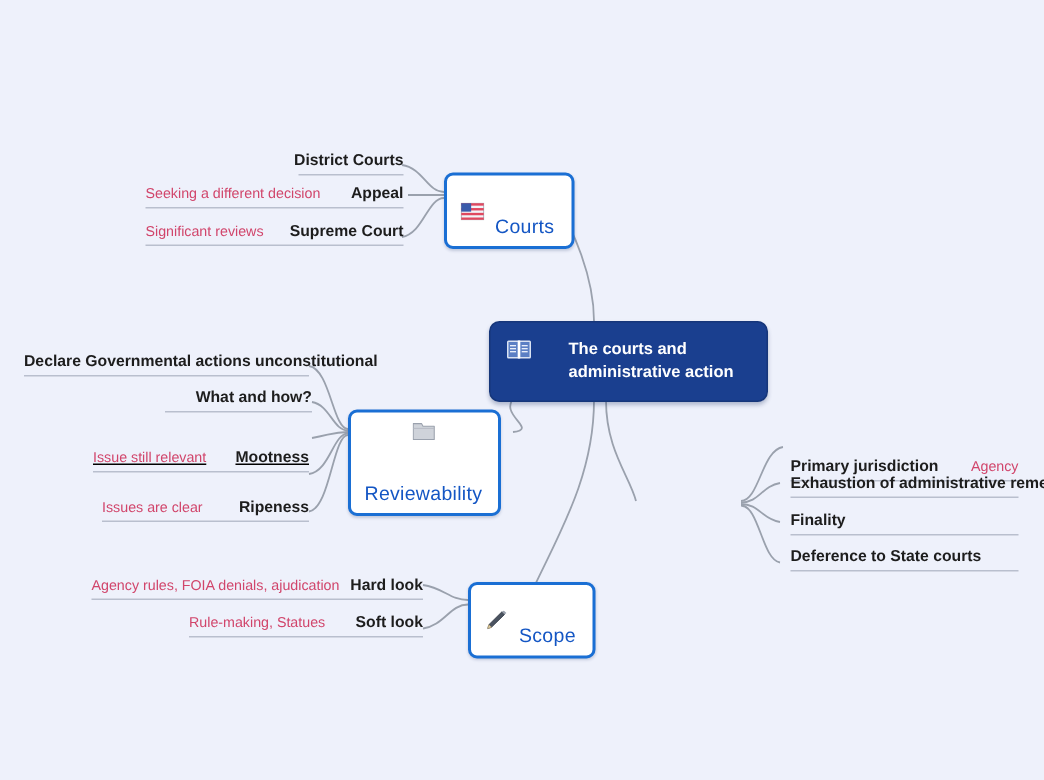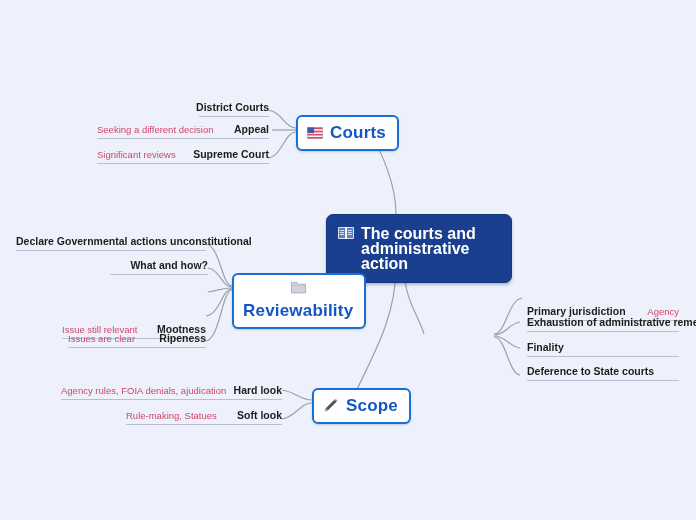--- a/index.html
+++ b/index.html
@@ -39,39 +39,41 @@
     white-space: nowrap;
   }
   .node-branch {
     background: #ffffff;
     border: 2px solid #1a6fd4;
     padding: 6px 11px 6px 9px;
     box-shadow: 0 1px 2px rgba(40,60,110,0.22);
   }
   .node-branch .node-label {
     color: #1456c4;
-    font-weight: bold;
-    font-size: 17px;
+    font-weight: normal;
+    font-size: 13px;
     letter-spacing: 0.2px;
+    margin-top: 20px;
   }
   .node-center {
     background: #1a3f8f;
     border: 1px solid #16367a;
     border-radius: 7px;
     padding: 11px 14px 11px 11px;
     box-shadow: 0 2px 3px rgba(30,50,100,0.3);
     align-items: flex-start;
   }
   .node-center .node-label {
     color: #ffffff;
     font-weight: bold;
-    font-size: 16px;
+    font-size: 11px;
     line-height: 15px;
     white-space: normal;
     width: 150px;
+    margin-left: 18px;
   }
 
   
   .icon {
     flex: 0 0 auto;
     display: inline-block;
     position: relative;
   }
   .icon svg { display: block; }
 
@@ -189,21 +191,21 @@
     </span>
     <span class="node-label">Reviewability</span>
   </div>
 
   <div class="leaf align-left" style="left:16px; top:232px; width:190px;">
     <span class="leaf-main">Declare Governmental actions unconstitutional</span>
   </div>
   <div class="leaf align-right" style="left:110px; top:256px; width:98px;">
     <span class="leaf-main">What and how?</span>
   </div>
-  <div class="leaf split" style="left:62px; top:320px; width:144px;">
+  <div class="leaf split" style="left:62px; top:296px; width:144px;text-decoration:underline;">
     <span class="leaf-sub">Issue still relevant</span>
     <span class="leaf-main">Mootness</span>
   </div>
   <div class="leaf split" style="left:68px; top:329px; width:138px;">
     <span class="leaf-sub">Issues are clear</span>
     <span class="leaf-main">Ripeness</span>
   </div>
 
   <div class="node node-branch" style="left:312px; top:388px;">
     <span class="icon">

